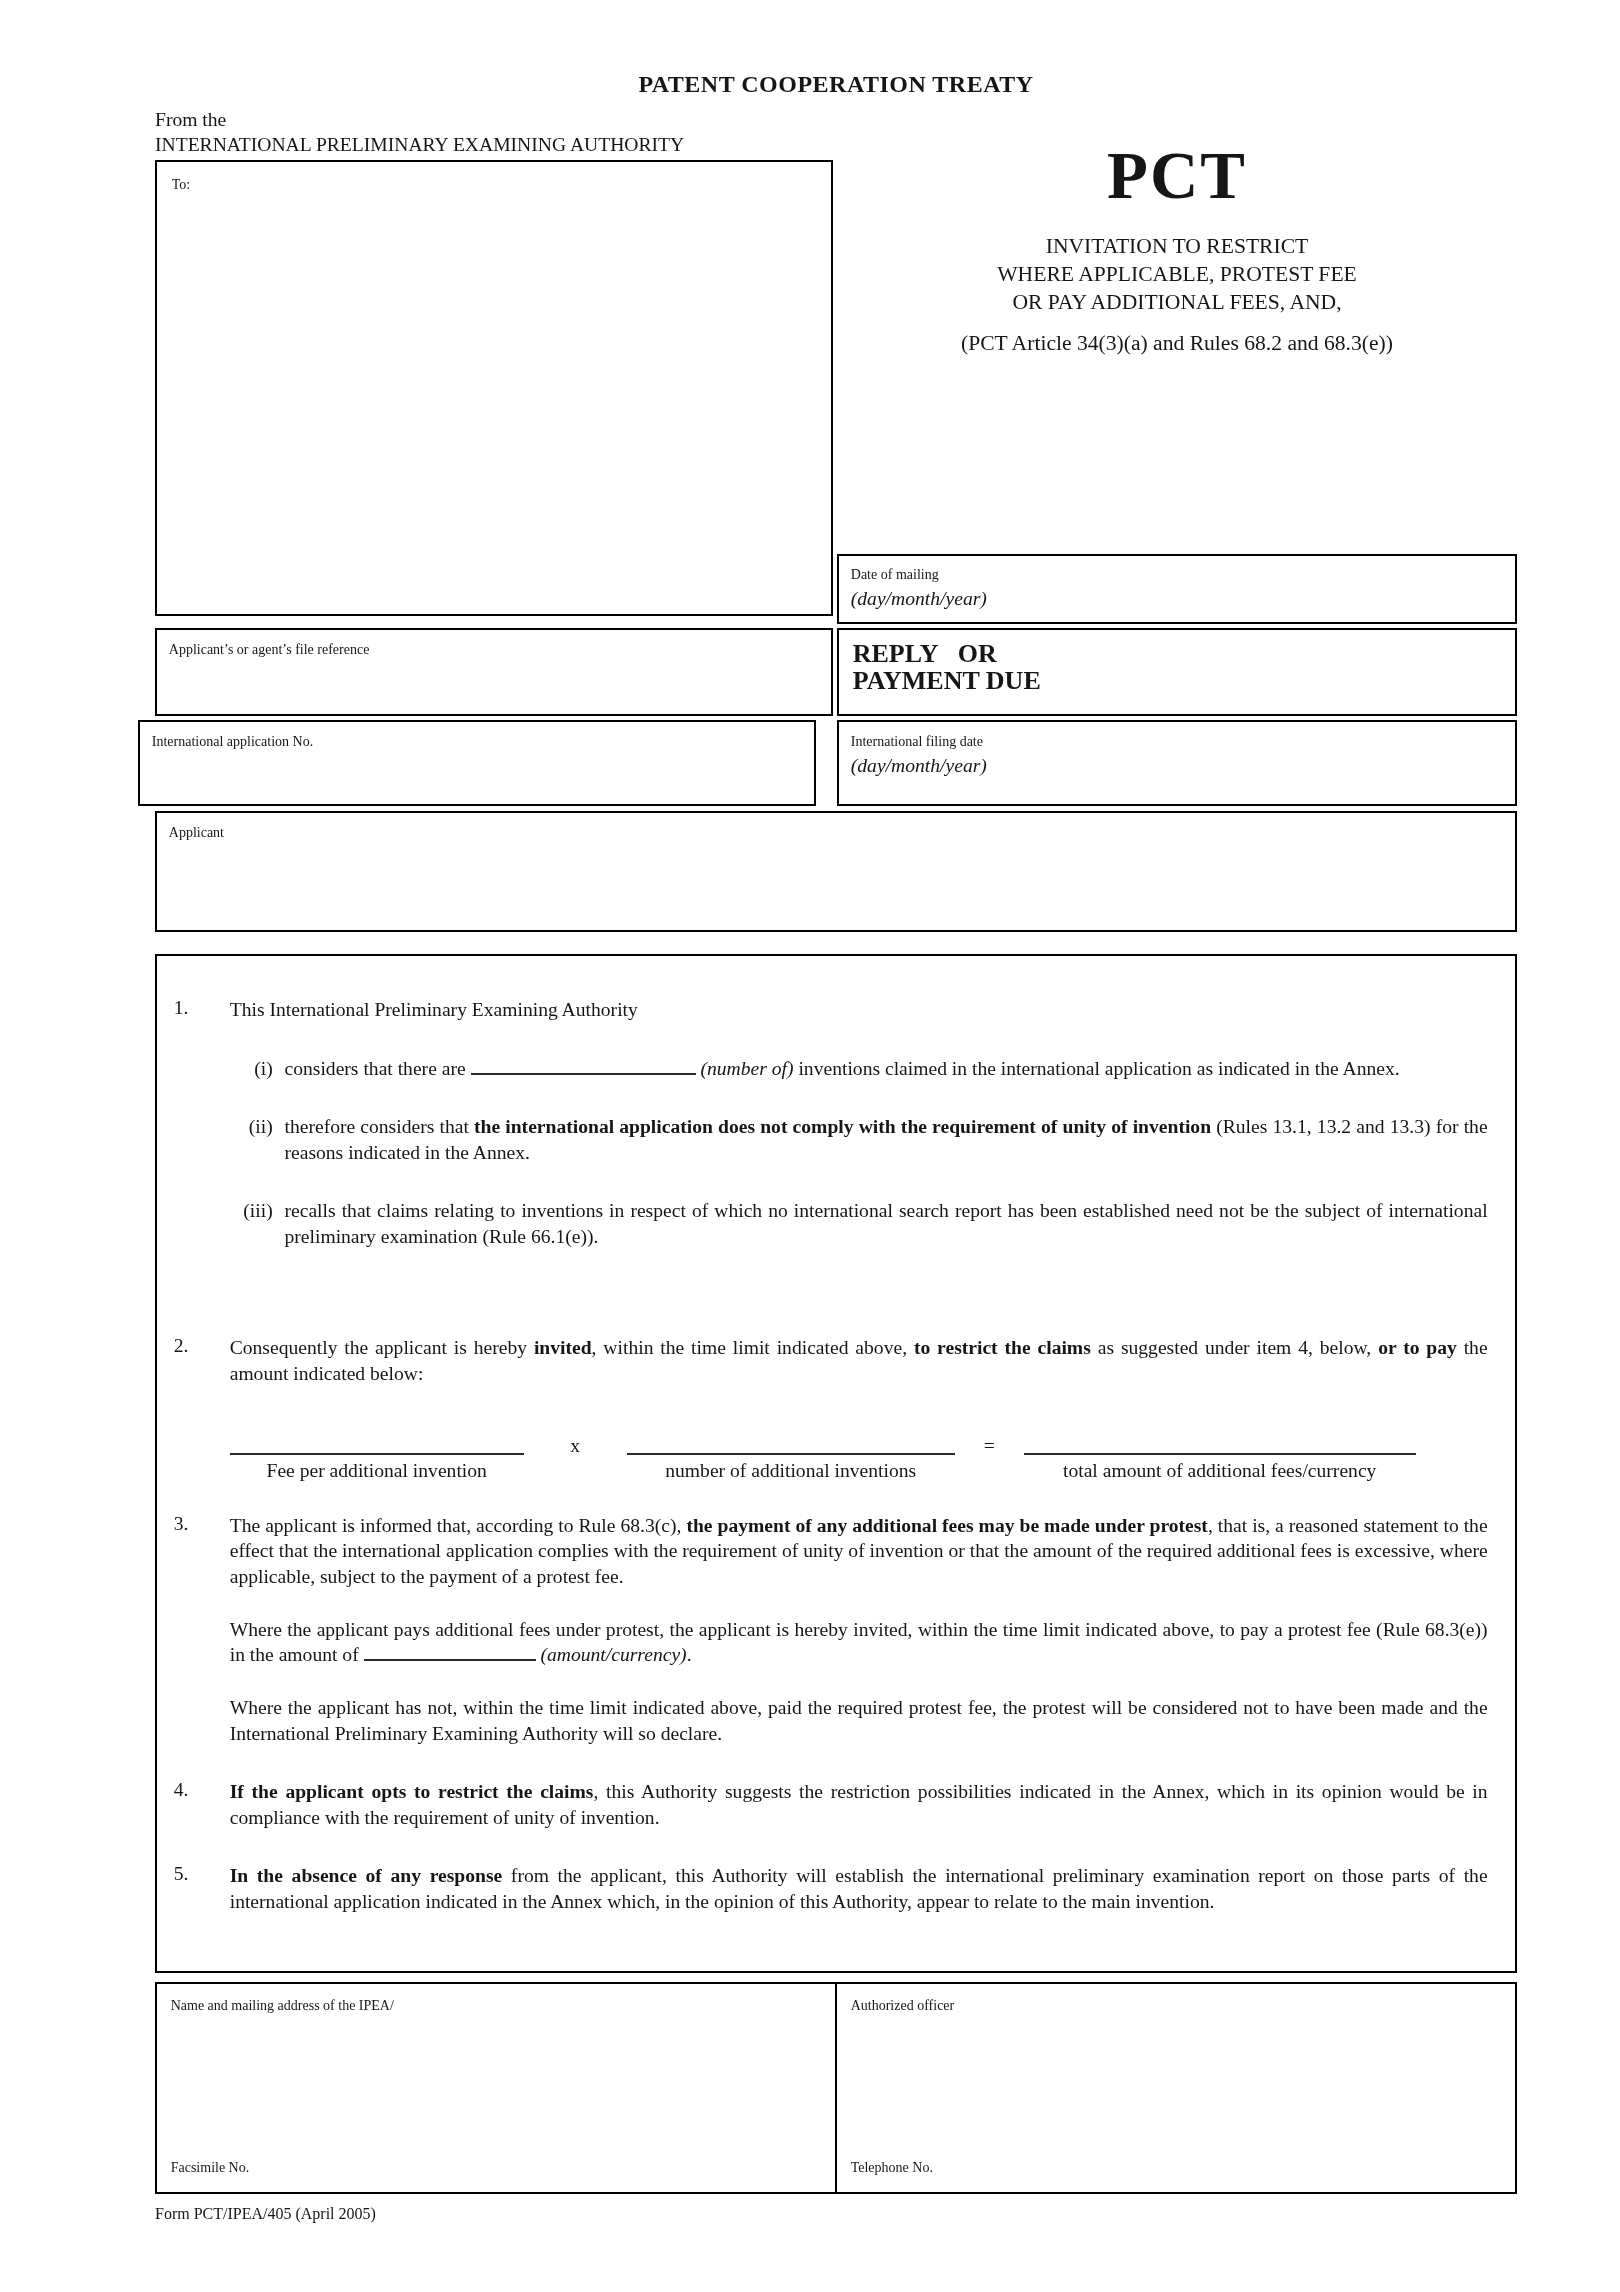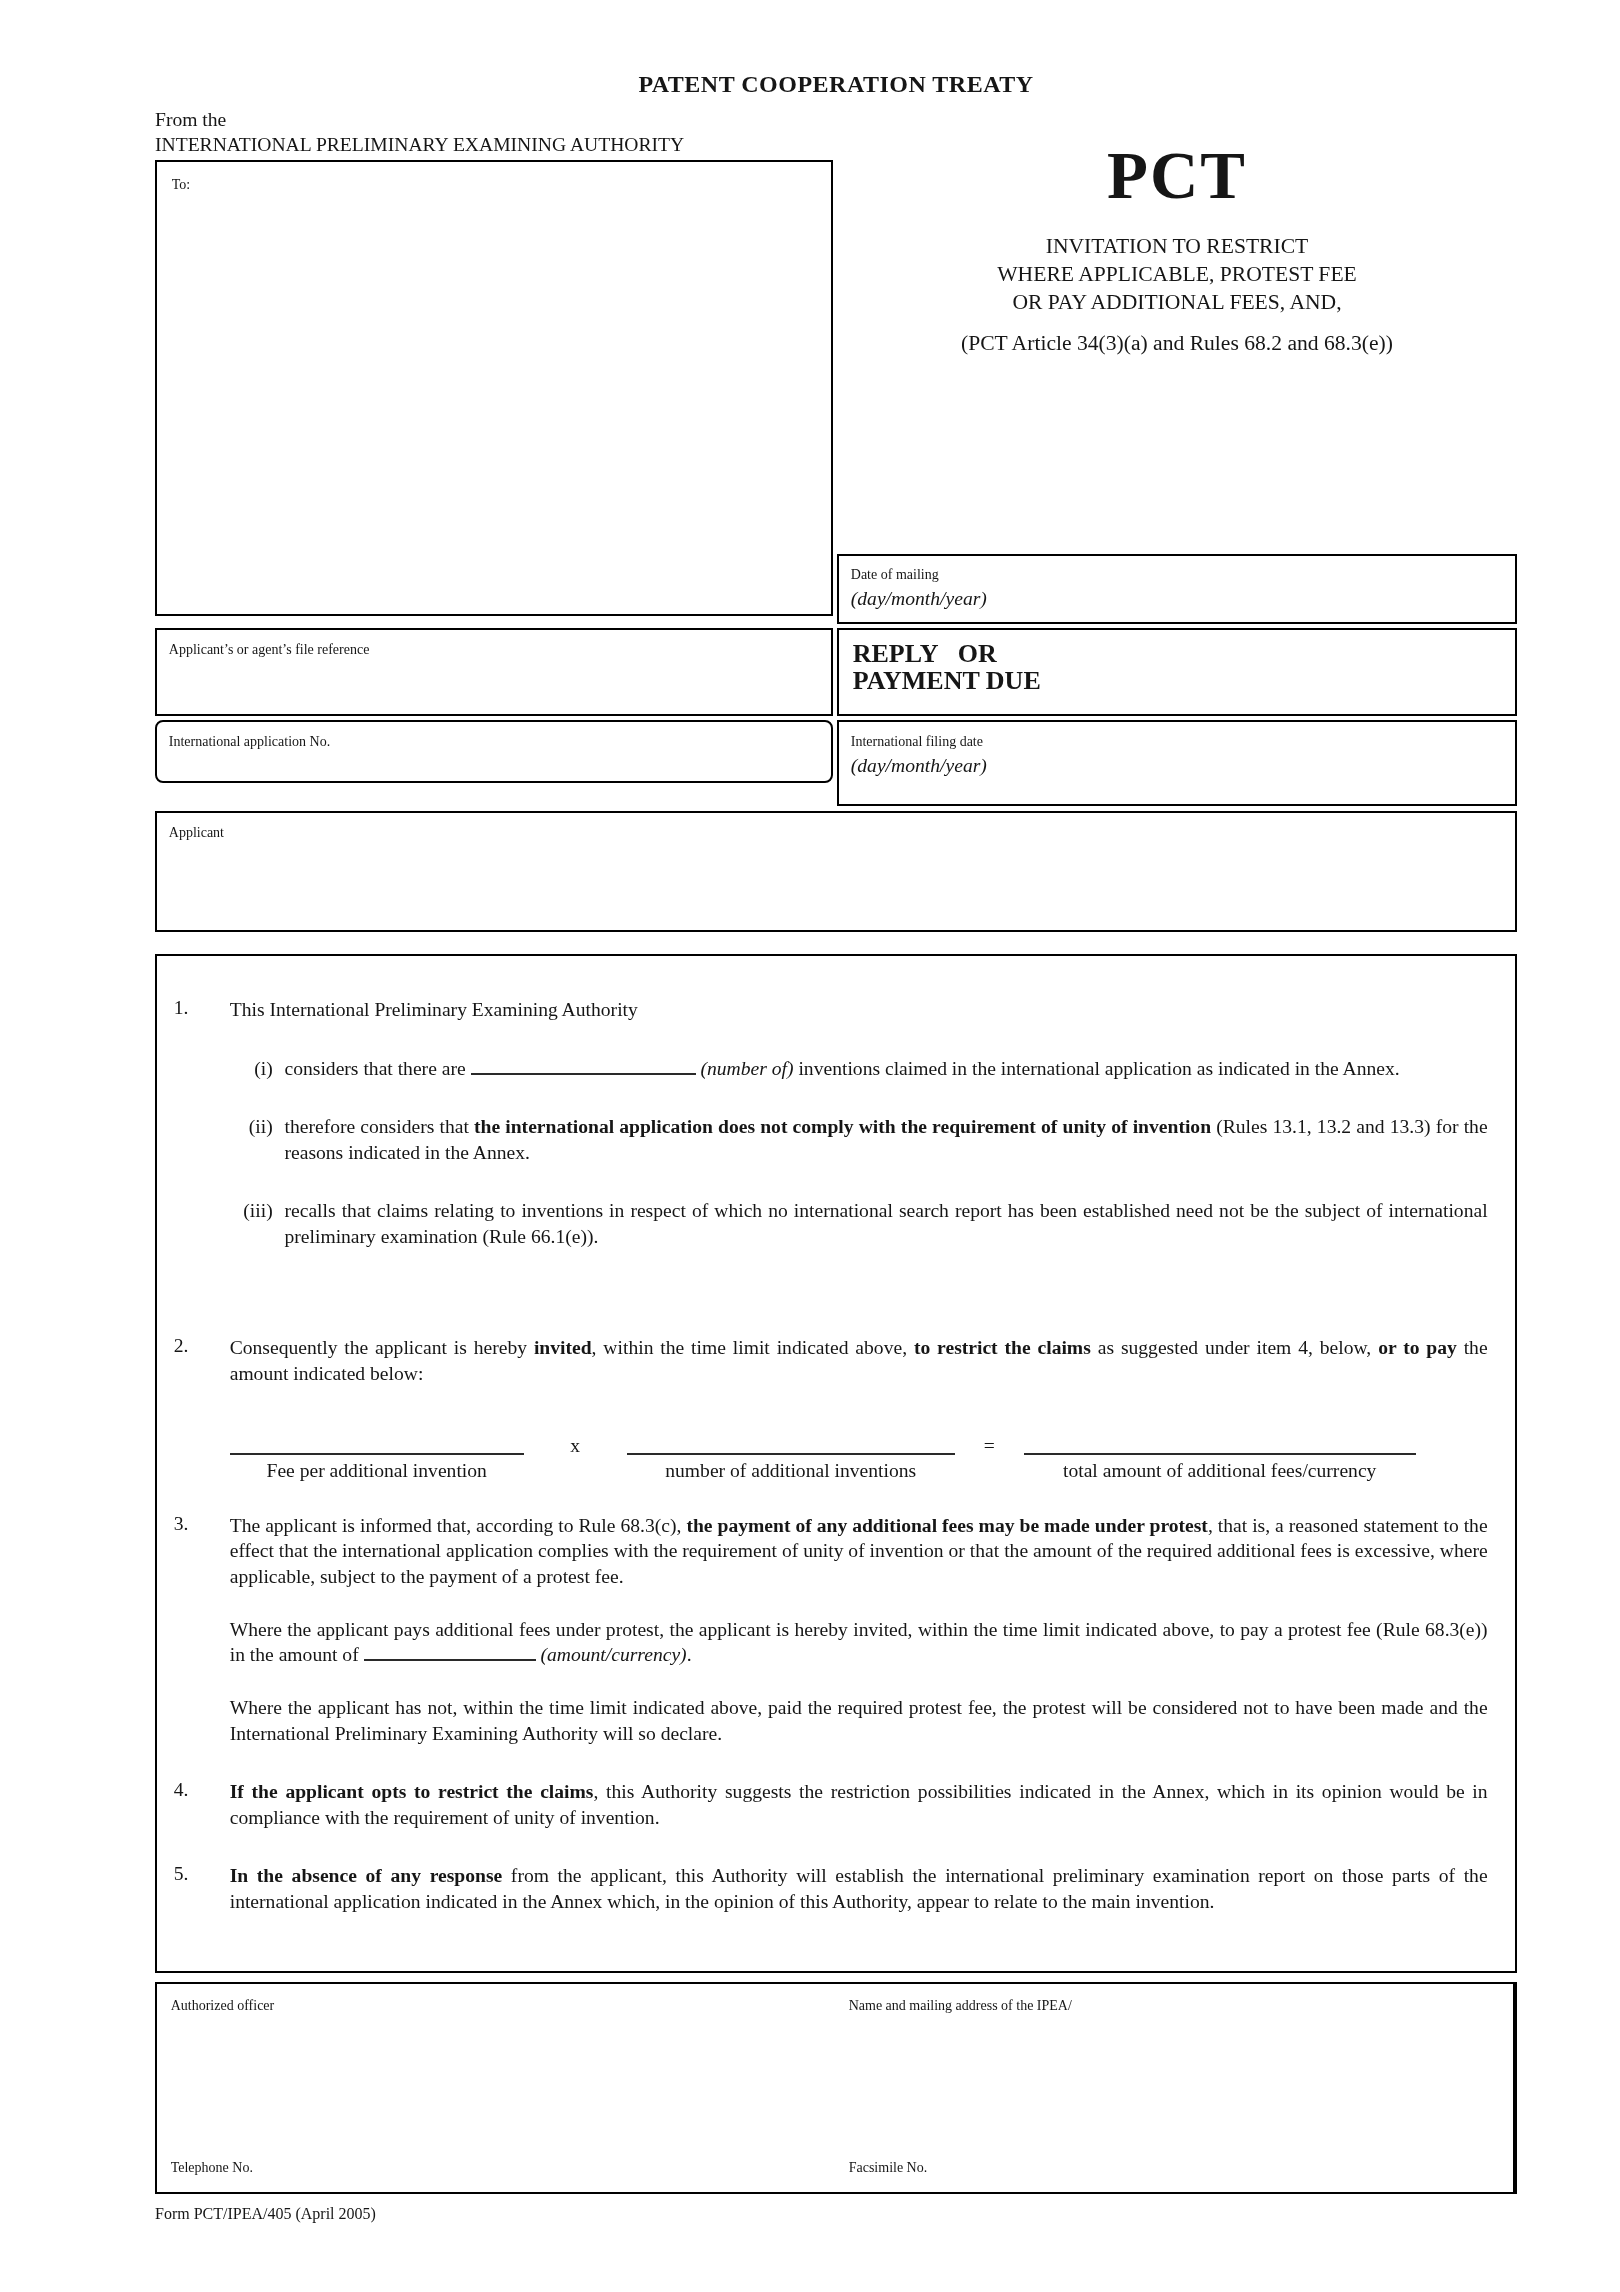--- a/index.html
+++ b/index.html
@@ -28,21 +28,21 @@
   .pct-logo { font-size: 67px; font-weight: bold; line-height: 73px; letter-spacing: 2px; }
   .inv-block { margin-top: 19.6px; font-size: 21.6px; line-height: 28px; }
   .legal-ref { margin-top: 15.7px; font-size: 21.6px; }
 
   .date-box    { left: 837px; top: 554px; width: 680px; height: 70px;  padding: 6.9px 11.8px; }
   .fileref-box { left: 155px; top: 628px; width: 678px; height: 88px;  padding: 7.8px 11.8px; }
   .reply-box   { left: 837px; top: 628px; width: 680px; height: 88px;  padding: 9.8px 13.7px; display: flex; }
   .reply-heading { width: 206px; font-weight: bold; font-size: 26px; line-height: 27.4px; }
   .reply-h1 { word-spacing: 13.7px; }
   .reply-text { max-width: 328px; line-height: 26.5px; padding-top: 5.9px; }
-  .intlapp-box { left: 155px; top: 720px; width: 678px; height: 63px; padding: 7.8px 11.8px; border-radius: 8px; }
+  .intlapp-box { left: 138px; top: 720px; width: 678px; height: 86px; padding: 7.8px 11.8px; }
   .filing-box  { left: 837px; top: 720px; width: 680px; height: 86px; padding: 7.8px 11.8px; }
   .applicant-box { left: 155px; top: 811px; width: 1362px; height: 121px; padding: 7.8px 11.8px; }
 
   .box-label { font-size: 14px; line-height: 24.5px; }
   .box-note  { font-style: italic; font-size: 19.6px; line-height: 23.5px; }
 
   .main-box { left: 155px; top: 954px; width: 1362px; height: 1019px; padding: 41px 27.4px 0 16.7px; overflow: hidden; }
   .item { display: flex; }
   .item-num { width: 56px; flex-shrink: 0; }
   .item-body { flex: 1; text-align: justify; line-height: 25.5px; }
@@ -198,26 +198,26 @@
     <div class="item item-5">
       <div class="item-num">5.</div>
       <div class="item-body">
         <div><b>In the absence of any response</b><span> from the applicant, this Authority will establish the international preliminary examination report on those parts of the international application indicated in the Annex which, in the opinion of this Authority, appear to relate to the main invention.</span></div>
       </div>
     </div>
 
   </div>
 
   <div class="box footer-box">
+    <div class="fcell fcell-left">
+      <div class="box-label">Name and mailing address of the IPEA/</div>
+      <div class="box-label">Facsimile No.</div>
+    </div>
     <div class="fcell fcell-right">
       <div class="box-label">Authorized officer</div>
       <div class="box-label">Telephone No.</div>
     </div>
-    <div class="fcell fcell-left">
-      <div class="box-label">Name and mailing address of the IPEA/</div>
-      <div class="box-label">Facsimile No.</div>
-    </div>
   </div>
 
   <div class="form-number">Form PCT/IPEA/405 (April 2005)</div>
 
 </div>
 
 
 </body></html>

